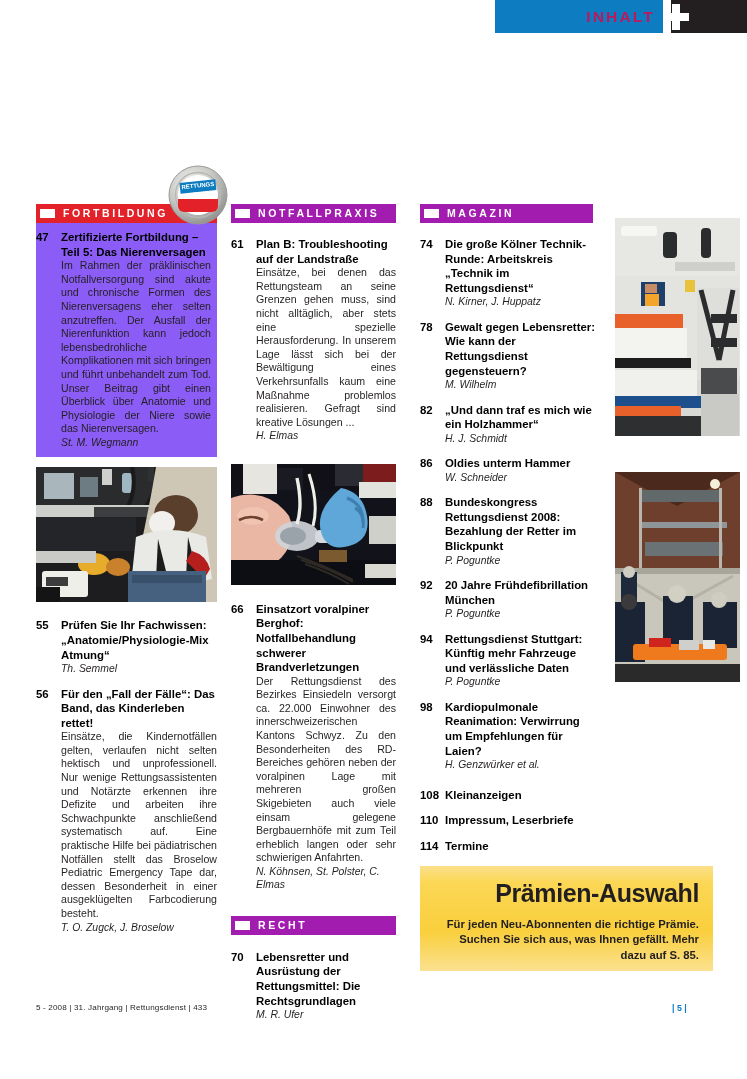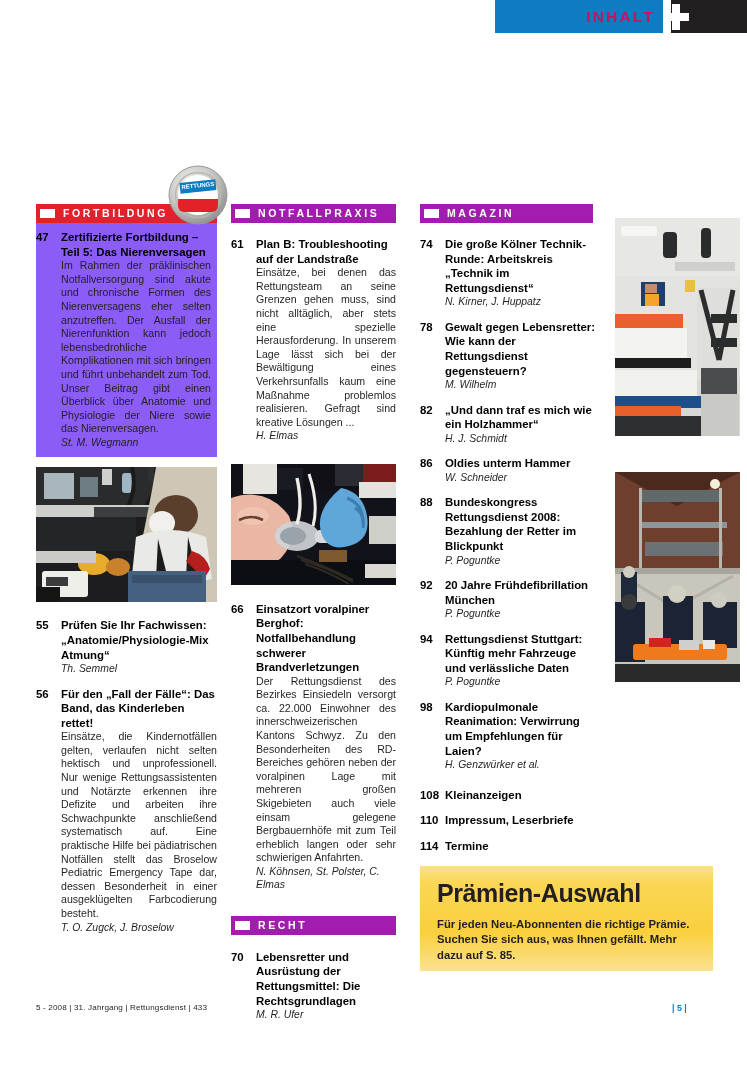--- a/index.html
+++ b/index.html
@@ -165,20 +165,21 @@
   #photo-hall   { position: absolute; left: 615px; top: 472px;  width: 125px; height: 210px; }
 
   
   #promo {
     position: absolute;
     left: 420px; top: 866px;
     width: 293px; height: 105px;
     background: linear-gradient(180deg,#fbe08a 0%, #fbd755 16%, #f9cf3c 62%, #fbe190 100%);
     box-sizing: border-box;
     padding: 13px 14px 0 17px;
+    text-align: right;
   }
   #promo .ph {
     font-size: 25px;
     font-weight: bold;
     color: #231f20;
     letter-spacing: -0.4px;
     margin: 0 0 9px 0;
   }
   #promo .pt {
     font-size: 11.3px;

